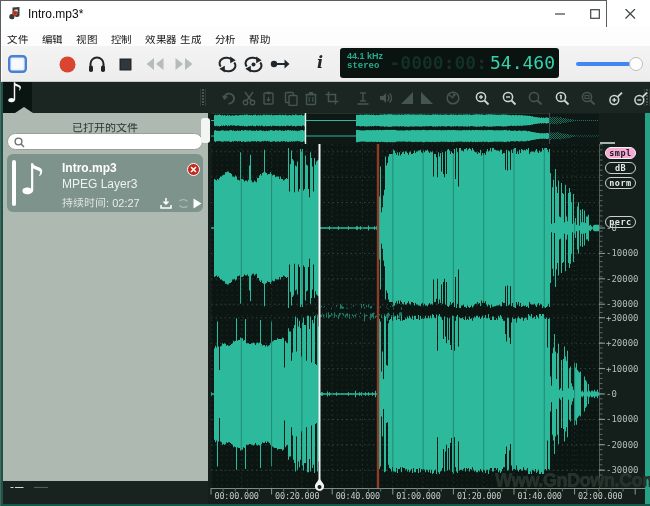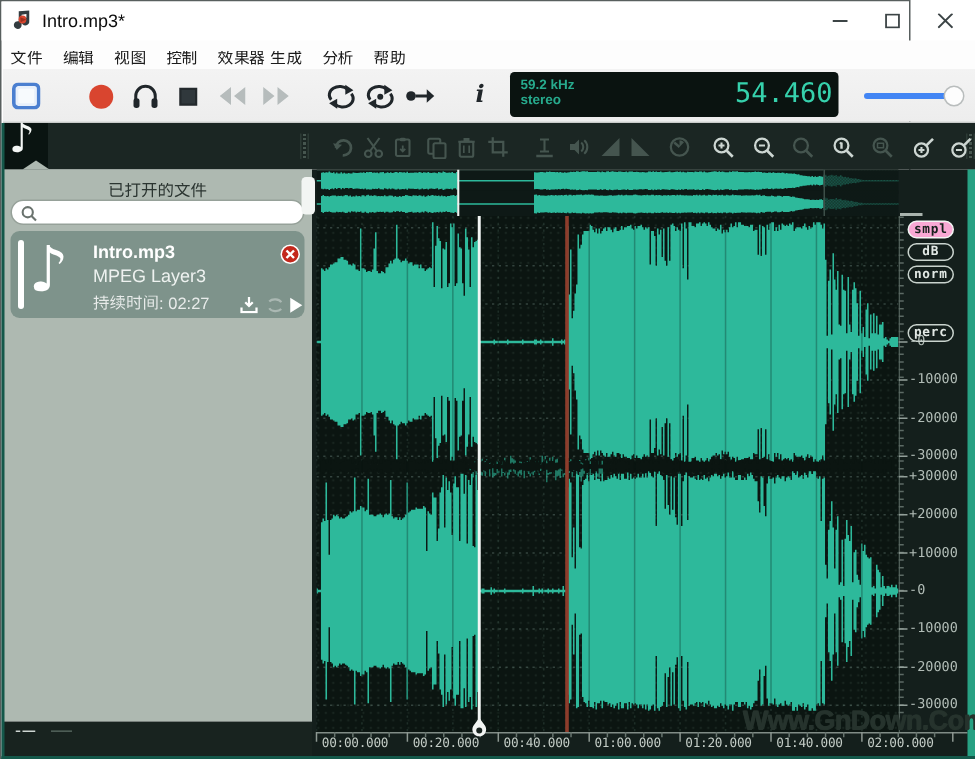--- a/index.html
+++ b/index.html
@@ -22,21 +22,21 @@
 
   
   #toolbar { position:absolute; left:1px; top:45px; width:648px; height:36px;
              background:linear-gradient(#f3f3f3,#ededed); border-bottom:1px solid #c9cbca; }
   .tb { position:absolute; top:0; }
 
   
   #lcd { position:absolute; left:338px; top:2px; width:219px; height:30px; background:#0a1310;
          border-radius:3px; }
   #lcd-rate { position:absolute; left:7px; top:3px; font-size:9px; font-weight:bold; color:#27aa8d; line-height:10px;}
-  #lcd-ch   { position:absolute; left:7px; top:13px; font-size:9px; font-weight:bold; color:#27aa8d; line-height:10px;}
+  #lcd-ch   { position:absolute; left:7px; top:13px; font-size:9px; font-weight:bold; color:#27aa8d; line-height:10px;font-family:Liberation Mono, monospace;}
   #lcd-dim  { position:absolute; right:72px; top:4px; font-family:"DejaVu Sans Mono",monospace;
               font-size:18px; font-weight:bold; color:#133028; letter-spacing:0; }
   #lcd-time { position:absolute; right:4px; top:4px; font-family:"DejaVu Sans Mono",monospace;
               font-size:18px; font-weight:normal; color:#36d1ac; }
 
   
   #vol { position:absolute; left:570px; top:0; width:75px; height:36px; }
   #vol-track { position:absolute; left:4px; top:16px; width:64px; height:4px; background:#4285f4; border-radius:2px; }
   #vol-knob { position:absolute; left:57px; top:11px; width:14px; height:14px; border-radius:50%;
               background:#fdfdfd; border:1px solid #b9bdbd; }
@@ -253,22 +253,23 @@
       <circle cx="10.5" cy="8.5" r="2" fill="#20262a"></circle>
     </svg>
     <svg class="tb" style="left:268px;top:12px" width="20" height="12" viewBox="0 0 20 12">
       <circle cx="4" cy="6" r="3.2" fill="#20262a"></circle>
       <line x1="7" y1="6" x2="16" y2="6" stroke="#20262a" stroke-width="2"></line>
       <path d="M14.5 1.5 L19.5 6 L14.5 10.5 Z" fill="#20262a"></path>
     </svg>
     <div class="tb" style="left:315px;top:7px;width:10px;height:20px;font-family:'DejaVu Serif',serif;font-style:italic;font-weight:bold;font-size:16px;color:#20262a">i</div>
 
     <div id="lcd">
-      <div id="lcd-rate">59.2 kHz</div>
+      <div id="lcd-rate">44.1 kHz</div>
       <div id="lcd-ch">stereo</div>
+      <div id="lcd-dim">-0000:00:</div>
       <div id="lcd-time">54.460</div>
     </div>
 
     <div id="vol">
       <div id="vol-track"></div>
       <div id="vol-knob"></div>
     </div>
   </div>
 
   <div id="darkbar" class="dots">

